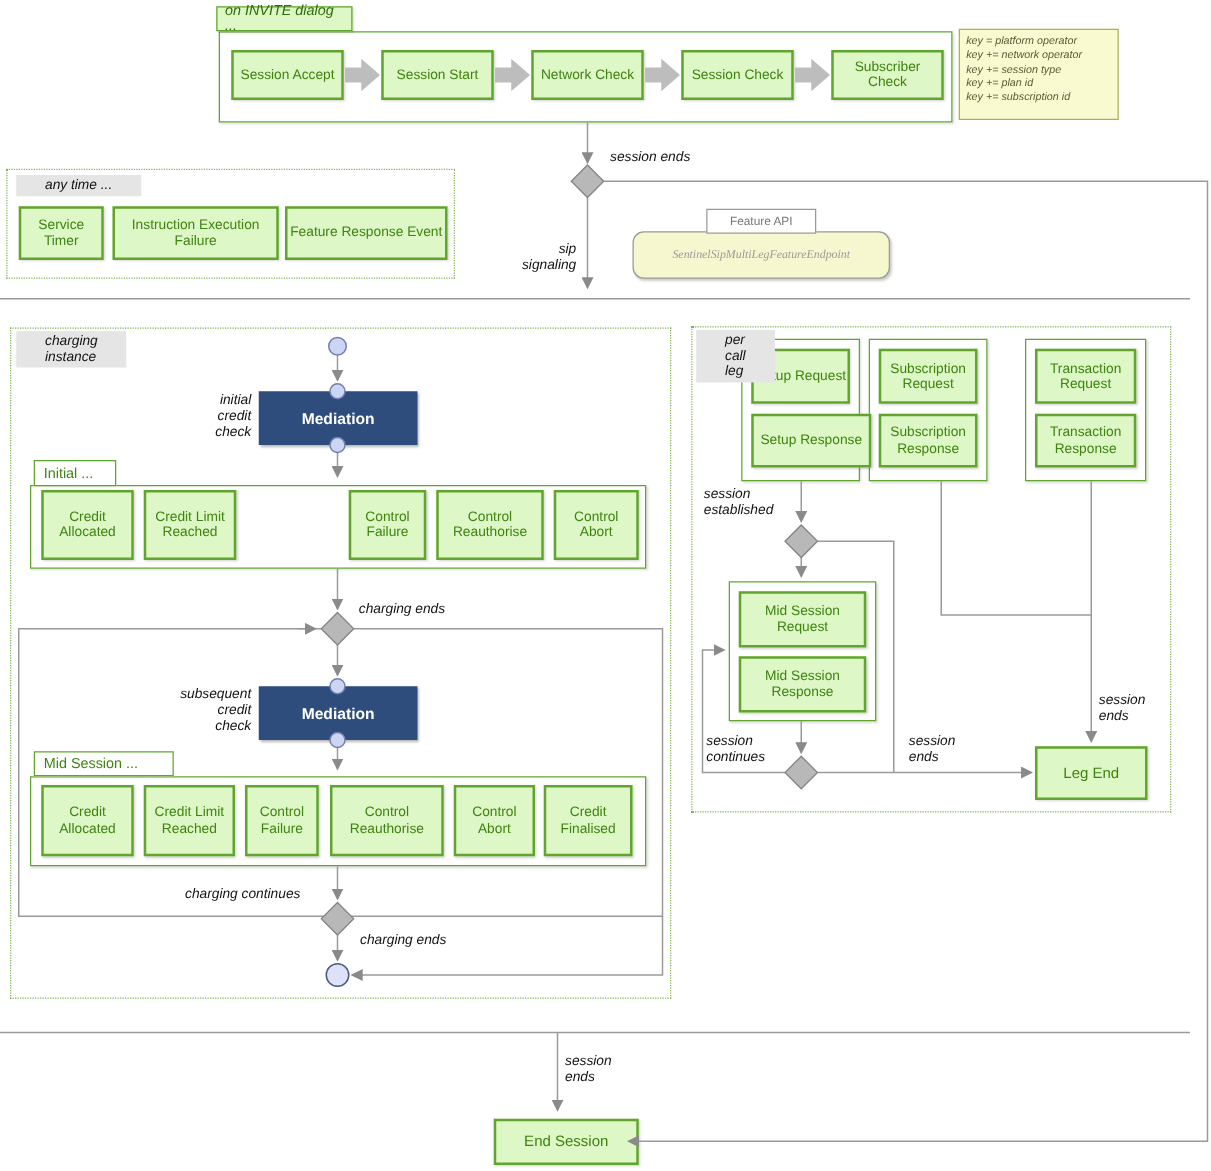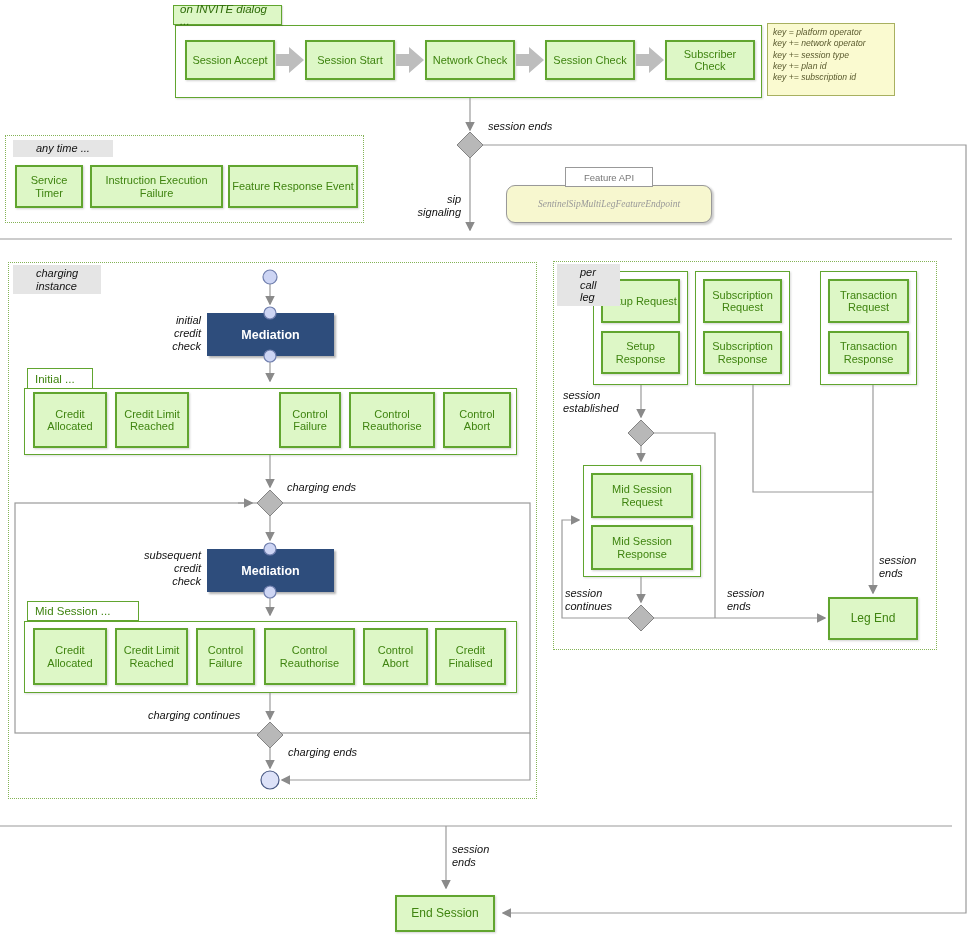--- a/index.html
+++ b/index.html
@@ -108,21 +108,21 @@
   <div class="abs node" style="left:196px;top:628px;width:59px;height:57px;">Control Failure</div>
   <div class="abs node" style="left:264px;top:628px;width:91px;height:57px;">Control Reauthorise</div>
   <div class="abs node" style="left:363px;top:628px;width:65px;height:57px;">Control Abort</div>
   <div class="abs node" style="left:435px;top:628px;width:71px;height:57px;">Credit Finalised</div>
 
   <div class="abs lbl" style="left:148px;top:709px;">charging continues</div>
   <div class="abs lbl" style="left:288px;top:746px;">charging ends</div>
 
   <div class="abs gbox" style="left:593px;top:271px;width:95px;height:114px;"></div>
   <div class="abs node" style="left:601px;top:279px;width:79px;height:44px;">Setup Request</div>
-  <div class="abs node" style="left:601px;top:331px;width:79px;height:43px;">Setup Response</div>
+  <div class="abs node" style="left:601px;top:331px;width:96px;height:43px;">Setup Response</div>
 
   <div class="abs gbox" style="left:695px;top:271px;width:95px;height:114px;"></div>
   <div class="abs node" style="left:703px;top:279px;width:79px;height:44px;">Subscription Request</div>
   <div class="abs node" style="left:703px;top:331px;width:79px;height:43px;">Subscription Response</div>
 
   <div class="abs gbox" style="left:820px;top:271px;width:97px;height:114px;"></div>
   <div class="abs node" style="left:828px;top:279px;width:81px;height:44px;">Transaction Request</div>
   <div class="abs node" style="left:828px;top:331px;width:81px;height:43px;">Transaction Response</div>
 
   <div class="abs lbl" style="left:563px;top:389px;">session
@@ -135,21 +135,21 @@
   <div class="abs lbl" style="left:565px;top:587px;">session
 continues</div>
   <div class="abs lbl" style="left:727px;top:587px;">session
 ends</div>
   <div class="abs lbl" style="left:879px;top:554px;">session
 ends</div>
   <div class="abs node" style="left:828px;top:597px;width:90px;height:43px;font-size:12px;">Leg End</div>
 
   <div class="abs lbl" style="left:452px;top:843px;">session
 ends</div>
-  <div class="abs node" style="left:395px;top:895px;width:100px;height:37px;font-size:12px;">End Session</div>
+  <div class="abs node" style="left:395px;top:895px;width:116px;height:37px;font-size:12px;">End Session</div>
 
   <svg class="connectors" width="969" height="937" viewBox="0 0 969 937">
     <defs>
       <marker id="arr" viewBox="0 0 10 10" refX="8.5" refY="5" markerWidth="8" markerHeight="8" orient="auto-start-reverse">
         <path d="M0,0 L10,5 L0,10 z" fill="#8a8a8a"></path>
       </marker>
     </defs>
     <g stroke="#9a9a9a" stroke-width="1.2" fill="none">
 
       <line x1="0" y1="239" x2="952" y2="239"></line>

